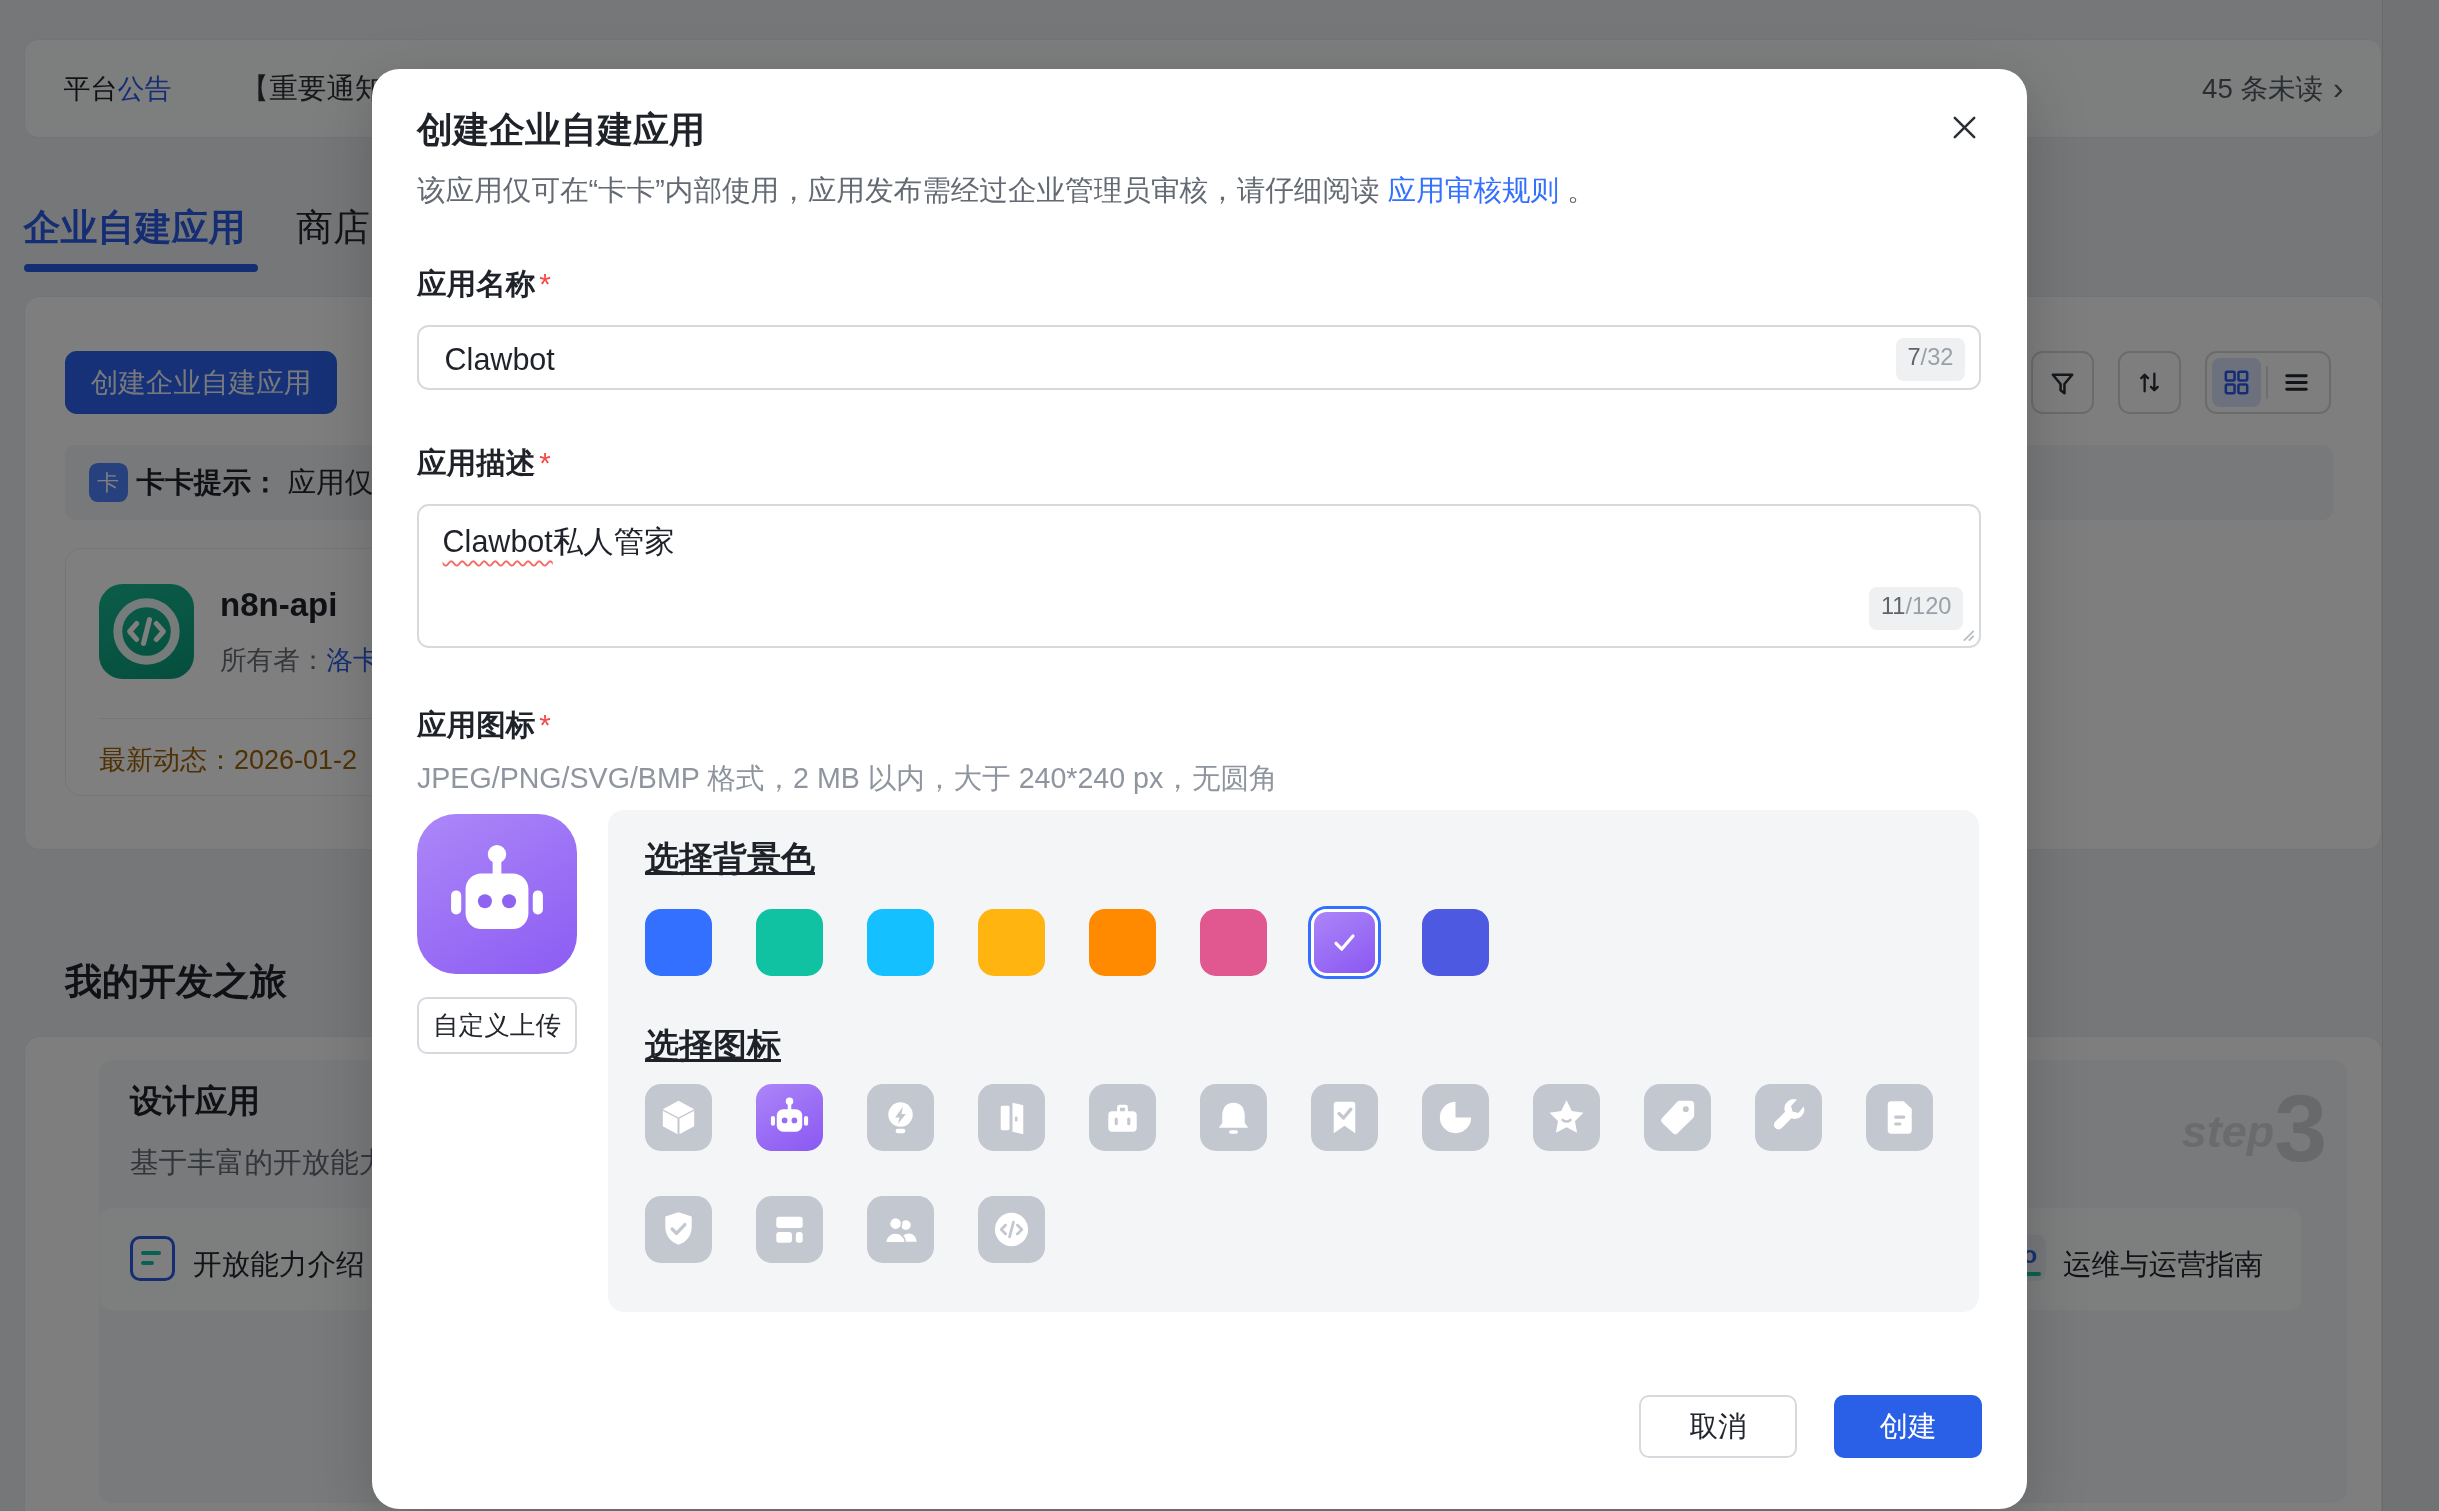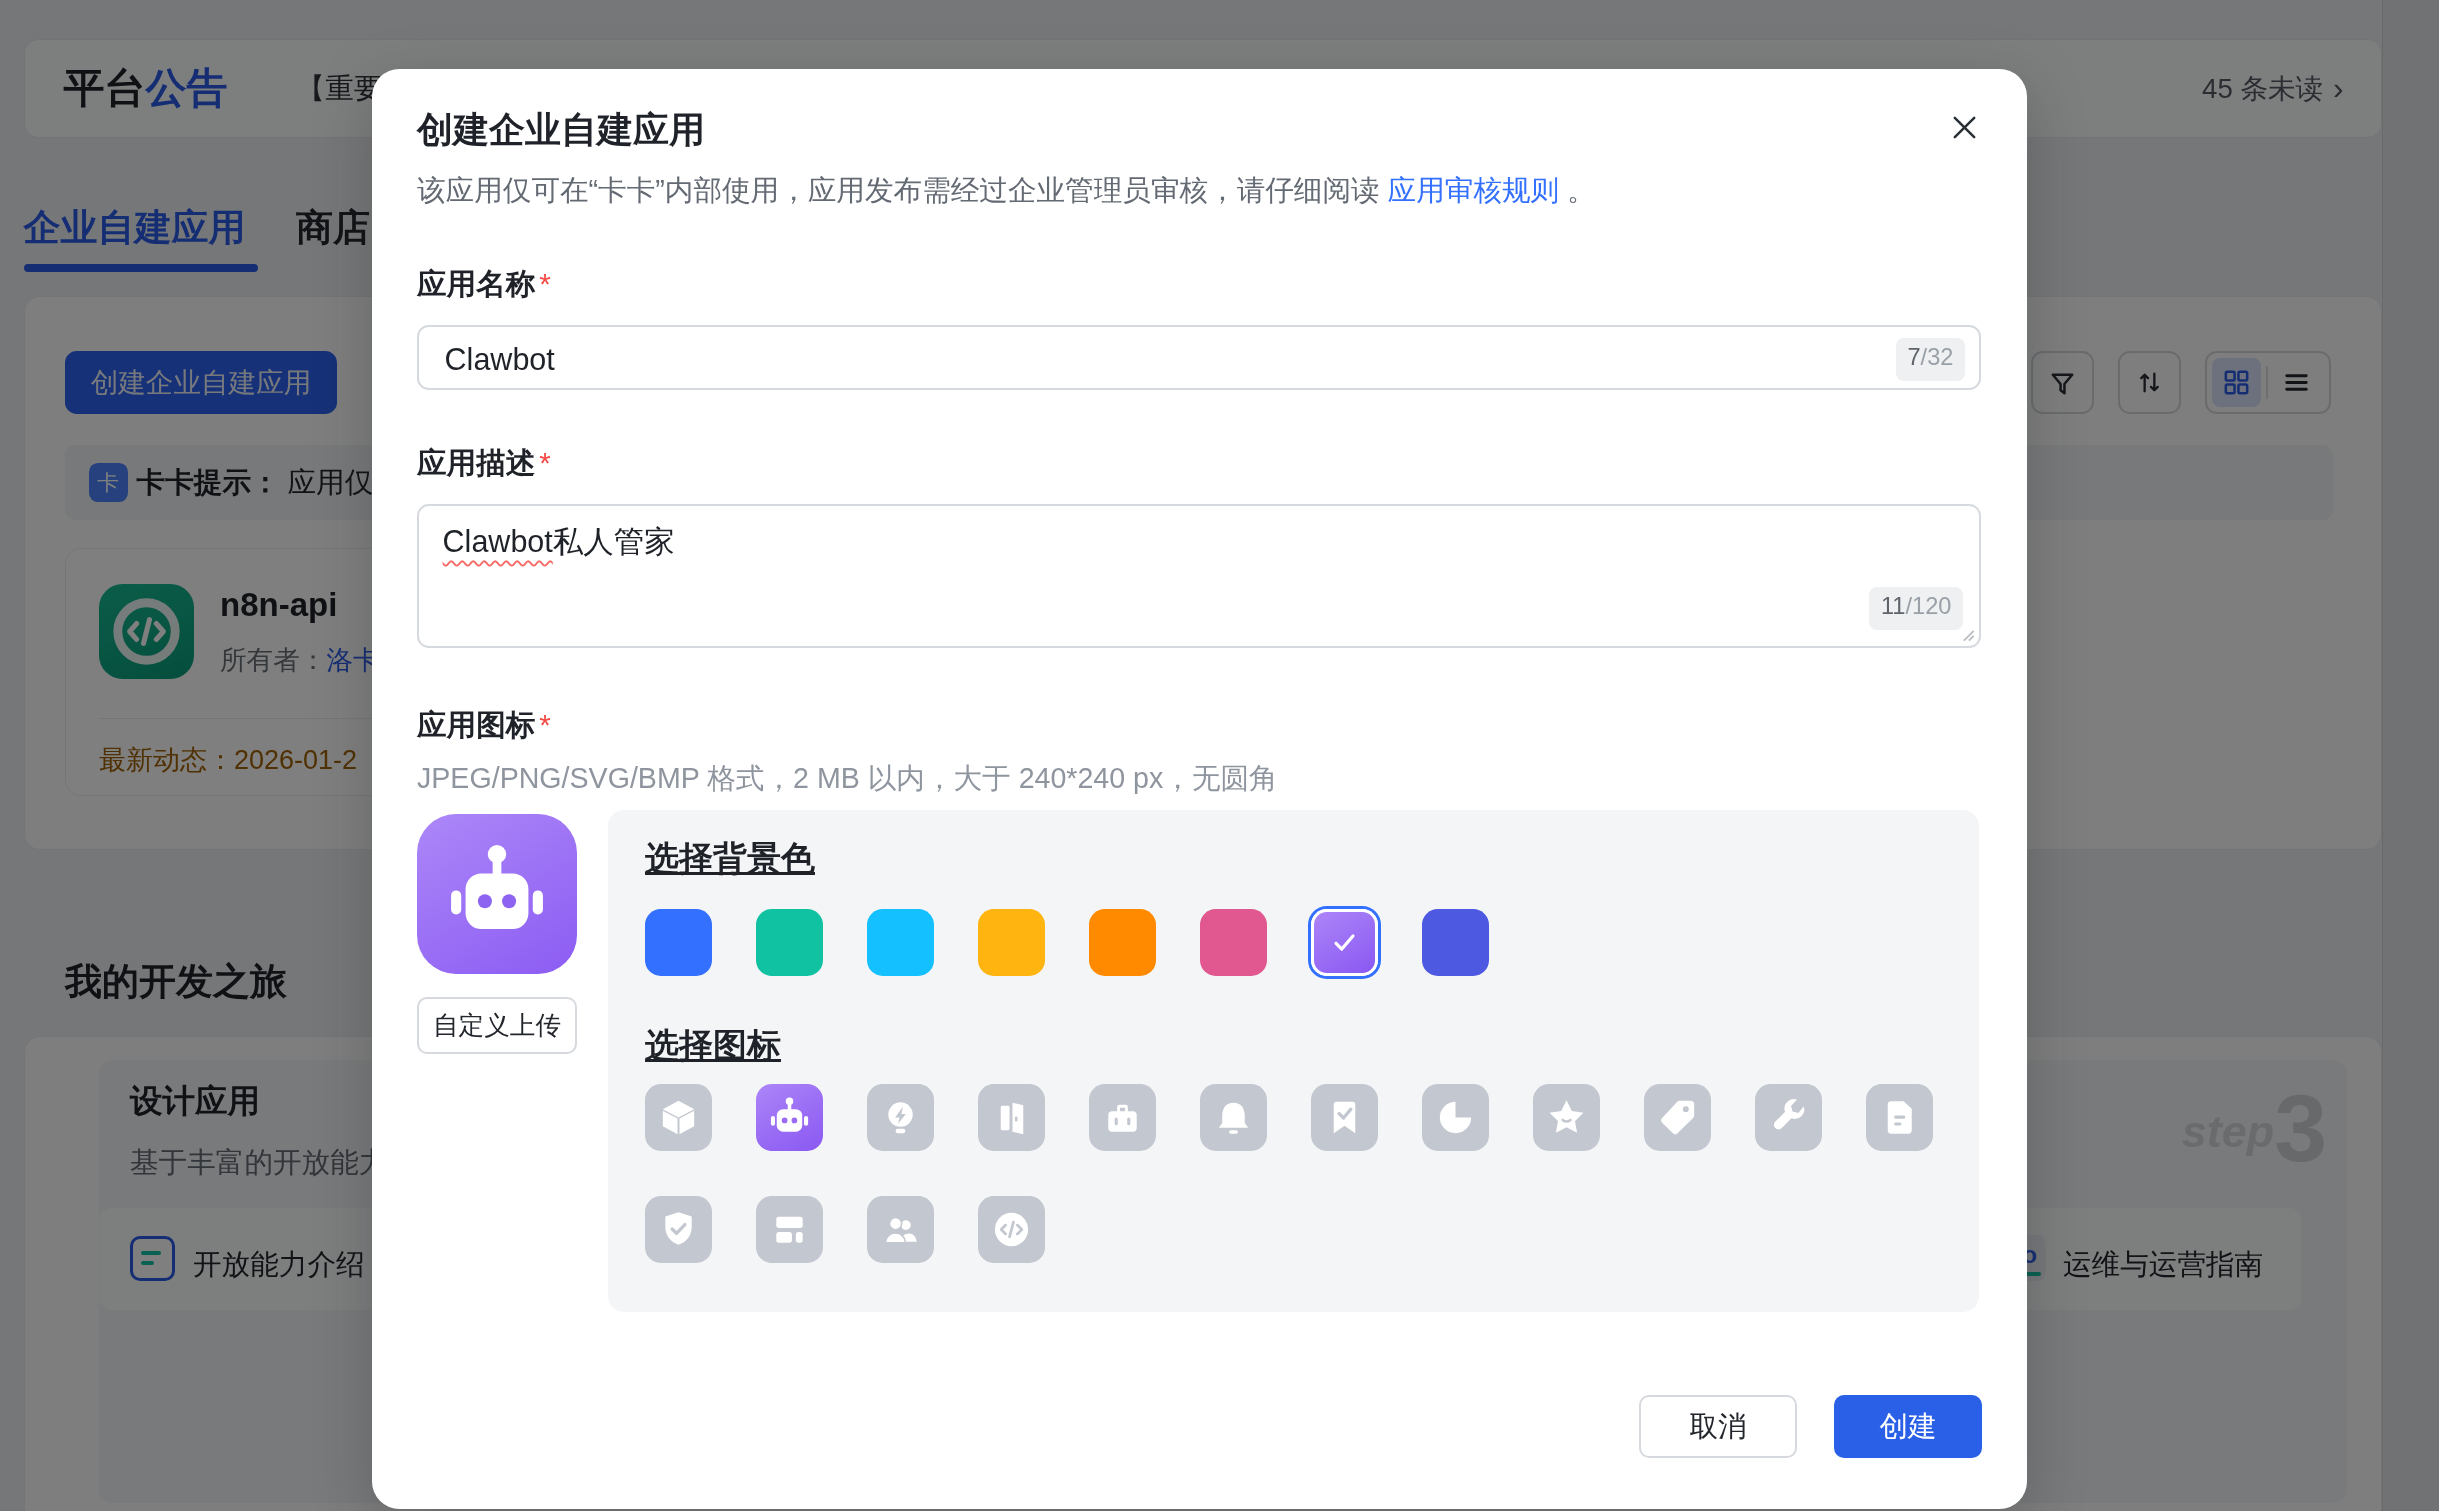--- a/index.html
+++ b/index.html
@@ -5,30 +5,30 @@
   * { margin:0; padding:0; box-sizing:border-box; }
   html,body { width:2439px; height:1511px; overflow:hidden; }
   body { font-family:"Liberation Sans","DejaVu Sans",sans-serif; color:#1f2329; background:#edeff1; position:relative; }
   .abs { position:absolute; }
 
   
   .page { position:absolute; inset:0; z-index:1; }
   .gutter { left:2382px; top:0; width:57px; height:1511px; background:#e3e5e8; border-left:1px solid #d2d4d7; }
 
   .banner { left:23.6px; top:39px; width:2358px; height:99px; background:#fbfcfd; border:1px solid #e7e9ec; border-radius:13.8px; display:flex; align-items:center; }
-  .banner .brand { margin-left:39px; font-size:41px; font-weight:700; white-space:nowrap; }
+  .banner .brand { margin-left:39px; font-size:27px; font-weight:400; white-space:nowrap; }
   .banner .brand .blue { color:#2B5CE7; }
   .banner .marquee { margin-left:69px; font-size:28.6px; color:#2e3238; white-space:nowrap; }
   .banner .unread { margin-left:auto; margin-right:37px; font-size:27.6px; color:#555b63; display:flex; align-items:center; gap:9.9px; cursor:pointer; }
   .banner .unread .chev { font-size:31.5px; color:#555b63; }
 
   .tab { top:203px; font-size:37px; }
   .tab-active { left:23.6px; color:#2B5CE7; font-weight:700; }
   .tab-underline { left:23.6px; top:264px; width:234px; height:7.9px; border-radius:4.9px; background:#2B5CE7; }
-  .tab-plain { left:296px; color:#23272d; font-weight:700; }
+  .tab-plain { left:296px; color:#23272d; font-weight:400; }
 
   .main-card { left:23.6px; top:296px; width:2358px; height:554px; background:#fcfdfd; border:1px solid #e8eaed; border-radius:15.8px; }
   .create-btn { left:65px; top:351px; width:272px; height:63px; background:#2C63EE; color:#eef2fb; border:none; border-radius:11.8px; font-size:27.6px; cursor:pointer; }
   .tool-btn { top:351px; width:63px; height:63px; background:transparent; border:2px solid #d3d6da; border-radius:11.8px; display:flex; align-items:center; justify-content:center; cursor:pointer; }
   .view-toggle { left:2205px; top:351px; width:126px; height:63px; border:2px solid #d3d6da; border-radius:11.8px; display:flex; align-items:center; }
   .view-grid-active { width:49px; height:49px; margin-left:4.9px; background:#d9e3fa; border-radius:7.9px; display:flex; align-items:center; justify-content:center; cursor:pointer; }
   .view-divider { width:2px; height:33px; background:#dddfe3; margin-left:4.9px; }
   .view-list { width:57px; height:59px; display:flex; align-items:center; justify-content:center; cursor:pointer; }
 
   .notice { left:65px; top:445px; width:2268px; height:75px; background:#f1f2f4; border-radius:9.9px; display:flex; align-items:center; }

